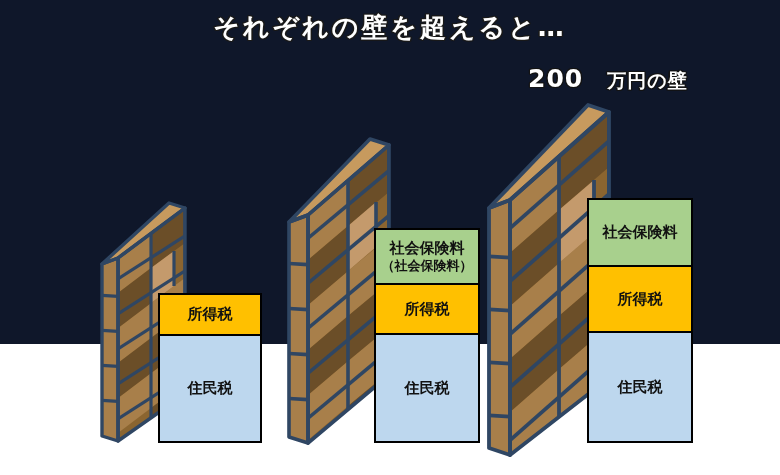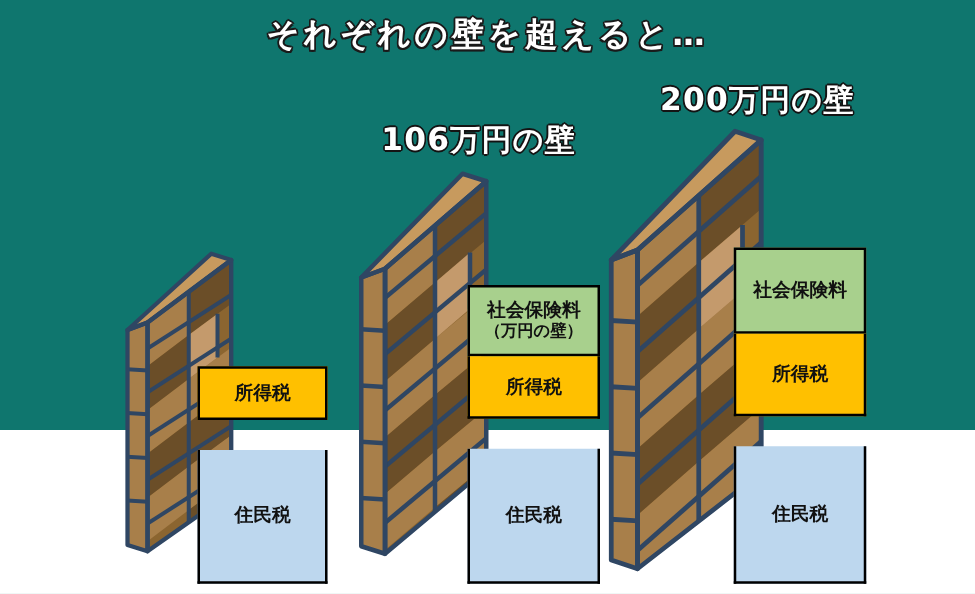--- a/index.html
+++ b/index.html
@@ -10,21 +10,21 @@
   body {
     width: 780px;
     height: 475px;
     overflow: hidden;
     font-family: "DejaVu Sans", "Liberation Sans", sans-serif;
   }
   #stage {
     position: relative;
     width: 780px;
     height: 344px;
-    background: #0f766e;
+    background: #0f172a;
   }
   
   .title {
     position: absolute;
     left: 0;
     top: 10px;
     width: 780px;
     text-align: center;
     font-size: 26px;
     font-weight: bold;
@@ -55,21 +55,21 @@
       -1.1px -1.1px 0 #141414,
        1.1px -1.1px 0 #141414,
       -1.1px  1.1px 0 #141414,
        1.1px  1.1px 0 #141414,
        0px   -1.3px 0 #141414,
        0px    1.3px 0 #141414,
       -1.3px  0px   0 #141414,
        1.3px  0px   0 #141414;
   }
   .wall-label .num { font-size: 25px; }
-  .wall-label .suffix { font-size: 24px; }
+  .wall-label .suffix { font-size: 19px; margin-left: 24px; }
 
   
   .wall-svg { position: absolute; }
 
   
   .stack {
     position: absolute;
     box-sizing: border-box;
   }
   .seg {
@@ -80,21 +80,21 @@
     align-items: center;
     justify-content: center;
     text-align: center;
     color: #111111;
     font-weight: bold;
     line-height: 1.22;
   }
   .seg + .seg { border-top: none; }
   .seg.shakai { background: #a8d08d; }
   .seg.shotoku { background: #ffc000; }
-  .seg.juumin  { background: #bdd7ee; margin-top: 24px; }
+  .seg.juumin  { background: #bdd7ee; }
   .seg .sub { font-weight: bold; }
 </style>
 </head>
 <body>
 
 <div id="stage">
 
   <div class="title">それぞれの壁を超えると…</div>
 
 
@@ -161,23 +161,20 @@
 
   <div class="stack" style="left:158px; top:293px; width:104px;">
     <div class="seg shotoku" style="height:43px; font-size:15px;">
       <span>所得税</span>
     </div>
     <div class="seg juumin" style="height:107px; font-size:15px;">
       <span>住民税</span>
     </div>
   </div>
 
-  <div class="wall-label" style="left:305px; top:96px;">
-    <span class="num">106</span><span class="suffix">万円の壁</span>
-  </div>
 
   <svg class="wall-svg" style="left:282px; top:130px;" width="115" height="320" viewBox="0 0 115 320">
     <defs>
       <clipPath id="clipFace2">
         <polygon points="26,85 107,15 107,245 26,313"></polygon>
       </clipPath>
       <clipPath id="clipSide2">
         <polygon points="7,92 26,85 26,313 7,307"></polygon>
       </clipPath>
     </defs>
@@ -224,21 +221,21 @@
     <g fill="none" stroke="#2f4663" stroke-width="3.6" stroke-linejoin="round">
       <polygon points="26,85 107,15 107,245 26,313"></polygon>
       <polygon points="7,92 26,85 26,313 7,307"></polygon>
       <polygon points="7,92 26,85 107,15 88,9"></polygon>
     </g>
   </svg>
 
   <div class="stack" style="left:374px; top:228px; width:106px;">
     <div class="seg shakai" style="height:57px; font-size:15px;">
       <span>社会保険料</span>
-      <span class="sub" style="font-size:13px;">（万円の壁）</span>
+      <span class="sub" style="font-size:13px;">（社会保険料）</span>
     </div>
     <div class="seg shotoku" style="height:50px; font-size:15px;">
       <span>所得税</span>
     </div>
     <div class="seg juumin" style="height:108px; font-size:15px;">
       <span>住民税</span>
     </div>
   </div>
 
   <div class="wall-label" style="left:528px; top:64px;">

